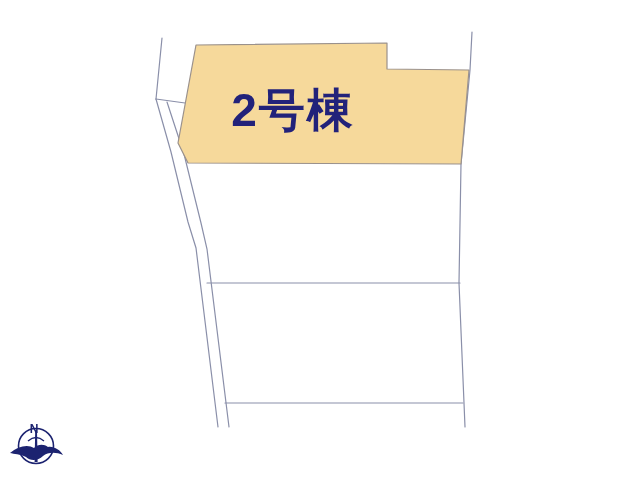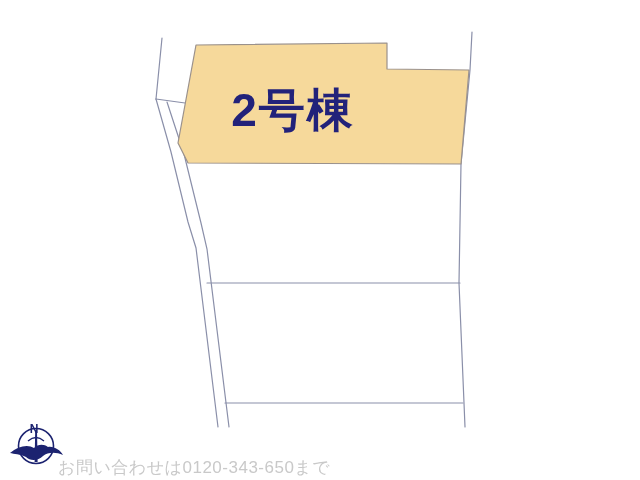--- a/index.html
+++ b/index.html
@@ -57,14 +57,13 @@
       <circle cx="36" cy="446" r="17.5" fill="none" stroke="#1c2370" stroke-width="1.6"></circle>
       <text class="compass-n" x="34" y="433" text-anchor="middle" fill="#1c2370">N</text>
       <polygon points="35.2,430 37,430 37.6,462 34.6,462" fill="#1c2370"></polygon>
       <path d="M28,441 Q36,434 44,441" fill="none" stroke="#1c2370" stroke-width="1.3"></path>
       <path d="M10,453 C18,446 28,444 34,448 C38,444 44,444 48,447
                C54,446 60,450 63,455 C56,452 48,452 43,456
                C38,461 30,461 26,457 C20,454 14,454 10,453 Z" fill="#1c2370"></path>
     </g>
   </svg>
 
-  <div class="footer-text">お問い合わせは0120-343-650まで</div>
 </div>
 
 </body></html>

